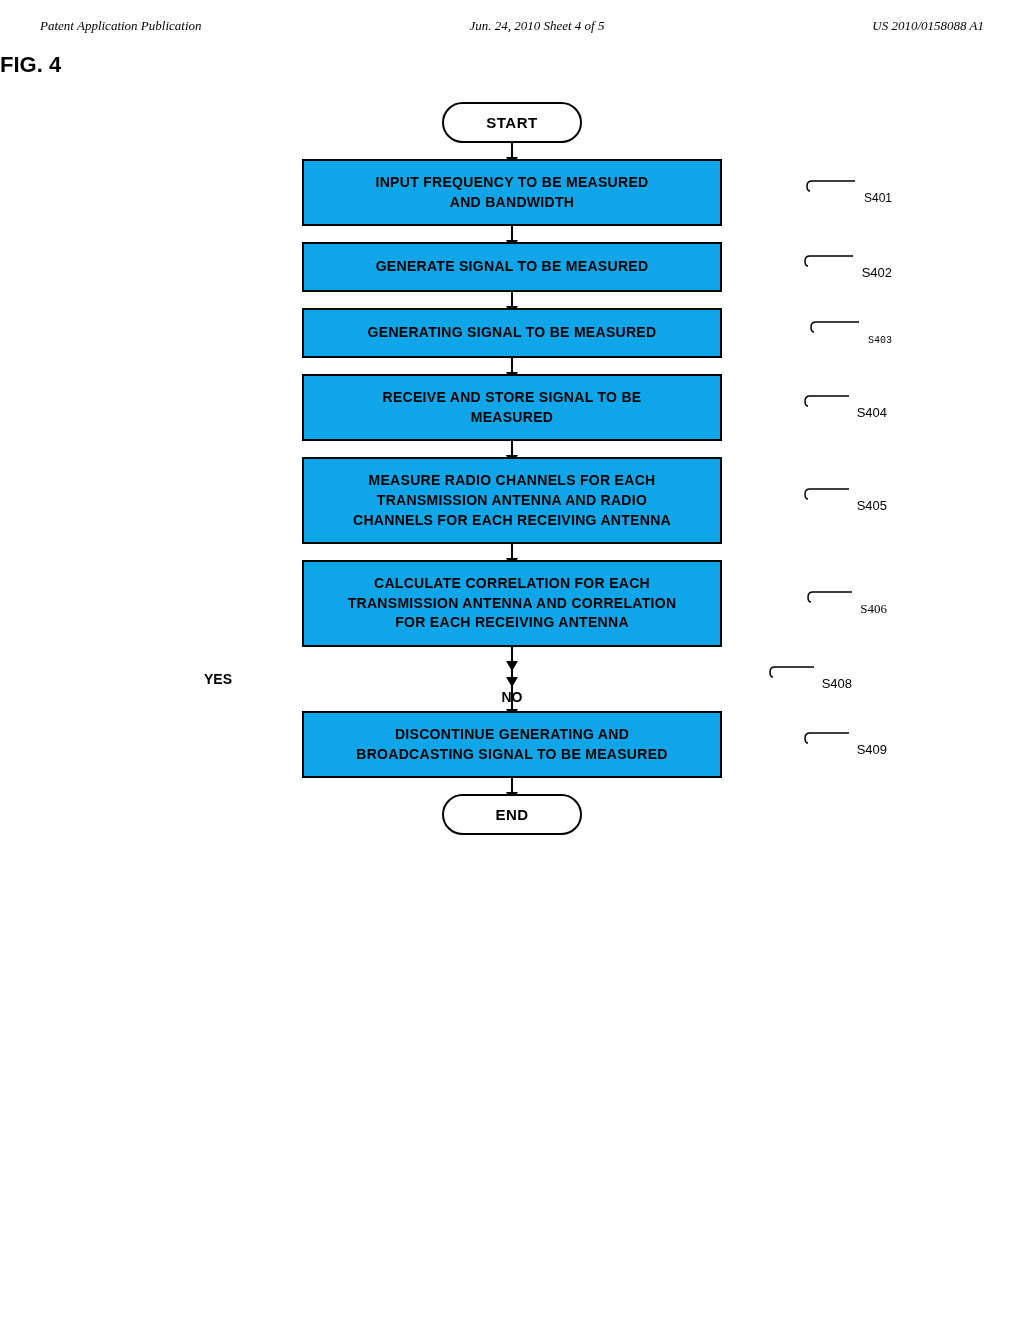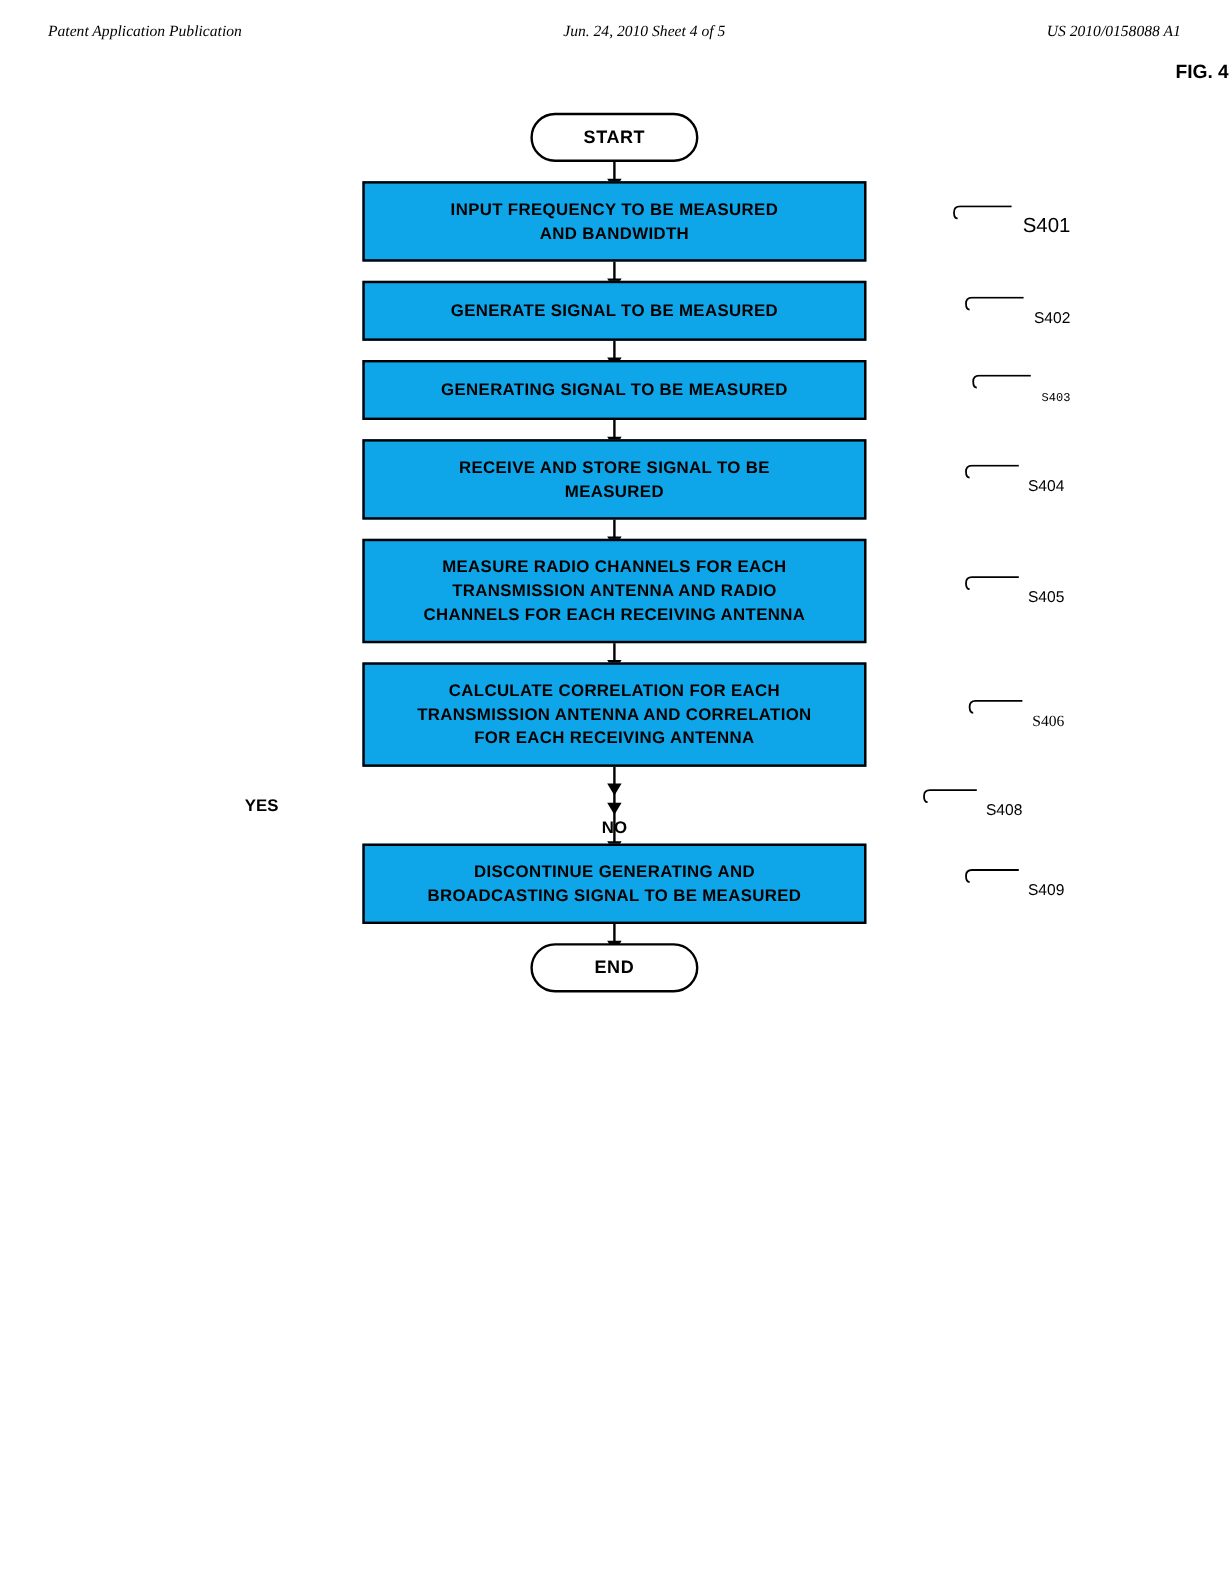--- a/index.html
+++ b/index.html
@@ -14,22 +14,22 @@
 
     .header {
       display: flex;
       justify-content: space-between;
       padding: 18px 40px 0 40px;
       font-size: 13px;
       font-style: italic;
     }
 
     .fig-title {
-      text-align: right;
-      font-size: 16px;
+      text-align: left;
+      font-size: 22px;
       font-weight: bold;
       margin-top: 18px;
       font-style: normal;
       font-family: Arial, sans-serif;
     }
 
     .flowchart {
       display: flex;
       flex-direction: column;
       align-items: center;
@@ -108,21 +108,21 @@
 
   <div class="step-wrapper" style="width:600px;justify-content:center;">
     <div class="process">
       <span style="white-space:pre-line;">INPUT FREQUENCY TO BE MEASURED
 AND BANDWIDTH</span>
     </div>
     <div class="step-label">
       <svg width="55" height="22" viewBox="0 0 55 22">
         <path d="M 5 11 Q 2 11 2 6 Q 2 1 7 1 L 50 1" stroke="#000" stroke-width="1.5" fill="none"></path>
       </svg>
-      <span style="font-size:17px;font-family:Arial,sans-serif;">S401</span>
+      <span style="font-size:12px;font-family:Arial,sans-serif;">S401</span>
     </div>
   </div>
 
   <div style="height:16px;width:2px;background:#000;margin:0 auto;position:relative;">
     <div style="position:absolute;bottom:-8px;left:50%;transform:translateX(-50%);border-left:6px solid transparent;border-right:6px solid transparent;border-top:10px solid #000;"></div>
   </div>
 
   <div class="step-wrapper" style="width:600px;justify-content:center;">
     <div class="process">
       <span style="white-space: pre-line;">GENERATE SIGNAL TO BE MEASURED</span>

